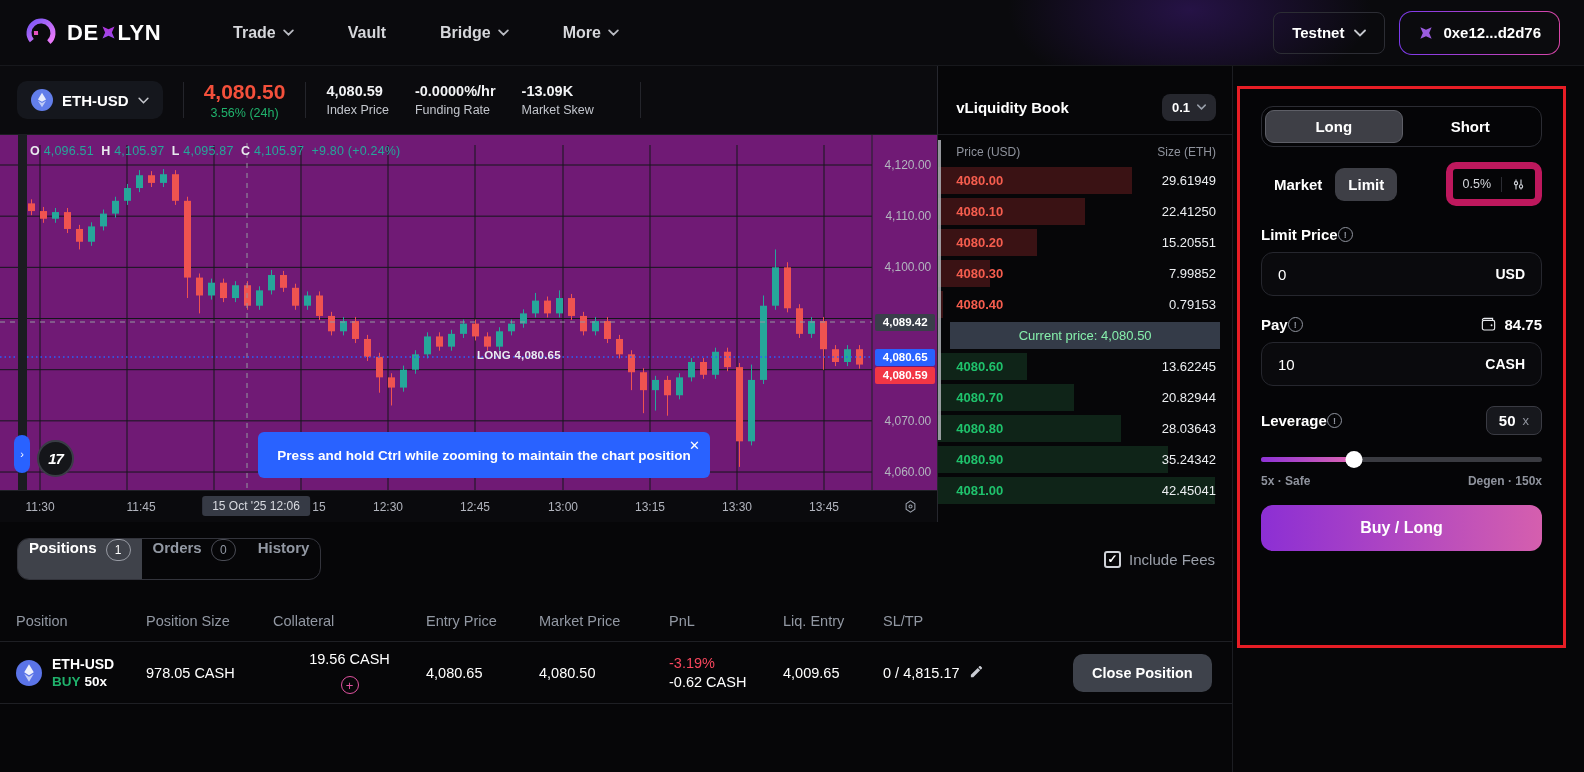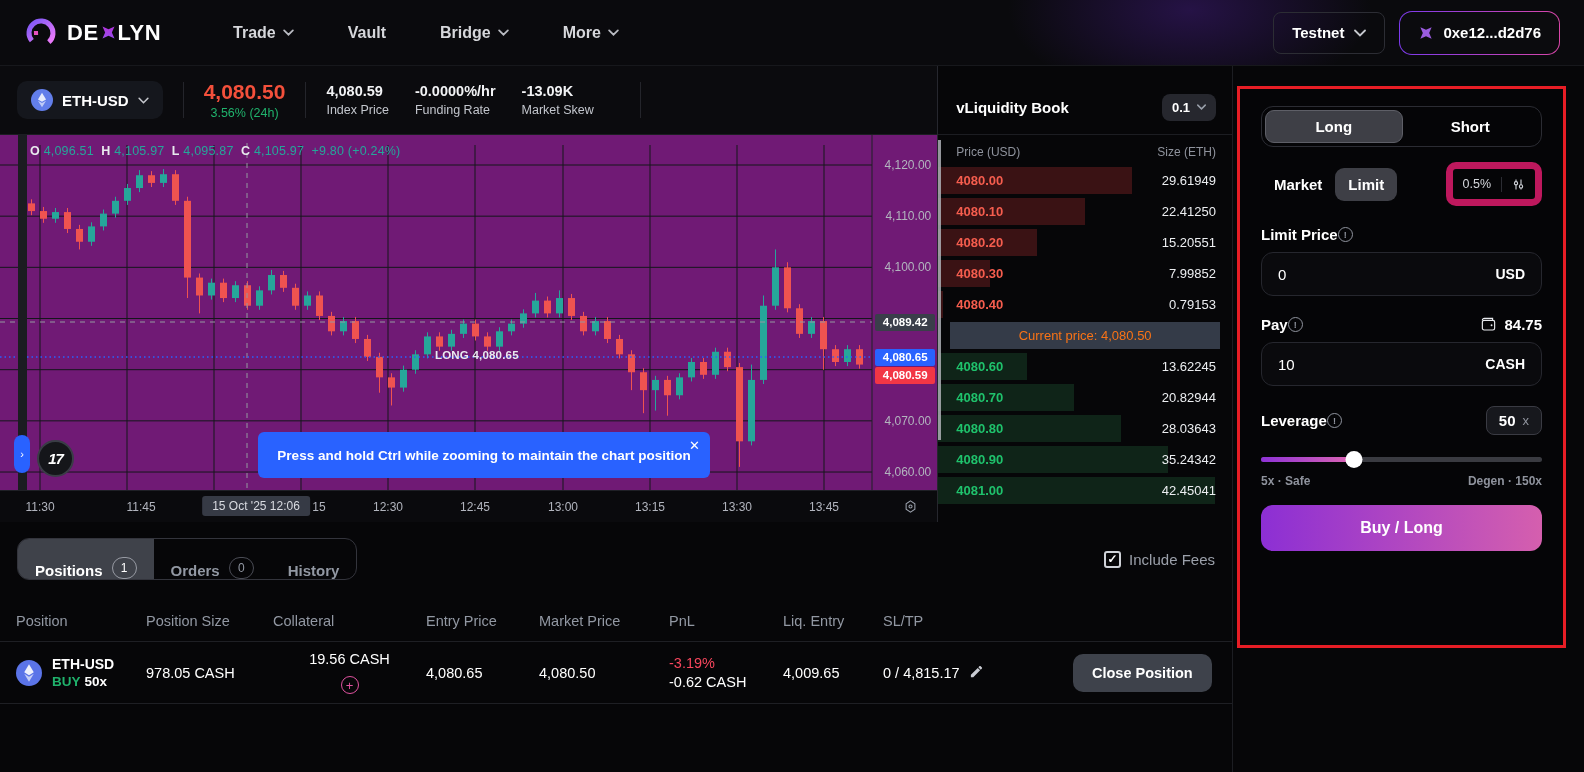--- a/index.html
+++ b/index.html
@@ -49,21 +49,21 @@
   #chart-svg { position:absolute; left:0; top:0; }
   .price-axis { position:absolute; top:0; right:0; width:66px; height:355px; z-index:4; }
   .p-tick { position:absolute; right:6px; font-size:12px; color:#b2b5be; }
   .p-badge { position:absolute; right:2px; width:60px; height:17px; border-radius:2px; font-size:11.5px;
     display:flex; align-items:center; justify-content:center; color:#fff; font-weight:600; }
   .axis-gear { position:absolute; right:22px; bottom:-26px; }
   .time-axis { position:absolute; left:0; top:355px; width:938px; height:32px; border-top:1px solid #1f2026; background:#0a0a0d; }
   .t-tick { position:absolute; top:9px; transform:translateX(-50%); font-size:12px; color:#b2b5be; }
   .t-badge { position:absolute; top:5px; transform:translateX(-50%); background:#363a45; color:#d8dae0;
     font-size:12px; padding:3px 10px; border-radius:3px; white-space:nowrap; }
-  .long-tag { position:absolute; left:395px; top:214px; font-size:11.5px; font-weight:700; color:#e9ebf0; z-index:3; letter-spacing:.2px;padding-left:40px; }
+  .long-tag { position:absolute; left:437px; top:214px; font-size:11.5px; font-weight:700; color:#e9ebf0; z-index:3; letter-spacing:.2px;padding-left:40px; }
   .chart-tooltip { position:absolute; left:258px; top:297px; width:452px; height:46px; background:#2962ff; border-radius:6px;
     display:flex; align-items:center; justify-content:center; z-index:6; }
   .chart-tooltip .tip-text { font-size:13.5px; font-weight:700; color:#fff; }
   .tip-close { position:absolute; right:10px; top:6px; color:#fff; font-size:13px; cursor:pointer; }
   .left-strip { position:absolute; left:18px; top:0; width:9px; height:355px; background:#1b1c21; z-index:2; }
   .strip-handle { position:absolute; left:14px; top:300px; width:16px; height:38px; background:#2962ff; border-radius:8px;
     z-index:3; display:flex; align-items:center; justify-content:center; color:#fff; font-size:11px; cursor:pointer; }
   .tv-logo { position:absolute; left:37px; top:305px; width:37px; height:37px; border-radius:50%; border:2px solid #3a3d46;
     background:#15161a; z-index:3; display:flex; align-items:center; justify-content:center;
     font-weight:900; font-size:15px; color:#fff; font-style:italic; letter-spacing:-1px; cursor:pointer; }
@@ -77,21 +77,21 @@
   .ob-rows { flex:1; display:flex; flex-direction:column; }
   .ob-row { position:relative; height:31px; display:flex; align-items:center; justify-content:space-between; padding:0 16px 0 18px; cursor:pointer; }
   .ob-bar { position:absolute; left:0; top:2px; bottom:2px; }
   .ob-bar.ask { background:#3a1214; }
   .ob-bar.bid { background:#0f2418; }
   .ob-price { position:relative; font-size:13px; font-weight:600; }
   .ob-row.ask .ob-price { color:#f55d4e; }
   .ob-row.bid .ob-price { color:#1fc26c; }
   .ob-size { position:relative; font-size:13px; color:#eceef1;margin-left:11px; }
   .ob-current { height:27px; margin:2px 12px; background:#343b48; display:flex; align-items:center; justify-content:center;
-    font-size:13px; color:#f97316; }
+    font-size:13px; color:#86efac; }
   .book-scrollbar { position:absolute; left:0; top:74px; width:3px; height:300px; background:#aeb0b6; opacity:.85; z-index:5; }
 
   
   .trade-box { position:absolute; left:4px; top:20px; width:329px; height:562px; border:3px solid #e71d25; background:#050507; padding:17px 21px; }
   .seg { display:flex; border:1px solid #2b2c33; border-radius:12px; padding:3px; height:41px; }
   .seg-item { flex:1; display:flex; align-items:center; justify-content:center; font-size:15px; font-weight:700; border-radius:9px; cursor:pointer; }
   .seg-item.active { background:#3e3f46; border:1px solid #5e5f67; }
   .order-type-row { display:flex; align-items:center; margin-top:15px; }
   .ot-tab { font-size:15px; font-weight:700; padding:8px 13px; border-radius:9px; cursor:pointer; }
   .ot-tab.active { background:#3e3f46; }
@@ -116,21 +116,21 @@
   .slider-fill { position:absolute; top:6px; left:0; height:5px; border-radius:3px; background:linear-gradient(90deg,#8e32d6,#de66b2); }
   .slider-thumb { position:absolute; top:0; width:17px; height:17px; border-radius:50%; background:#fff; transform:translateX(-50%); }
   .slider-labels { display:flex; justify-content:space-between; margin-top:7px; font-size:12px; color:#8f939d; font-weight:600; }
   .submit-btn { margin-top:17px; height:46px; width:100%; border:none; border-radius:12px; cursor:pointer;
     background:linear-gradient(90deg,#8c2fd4,#d55fae); color:#fff; font-size:16px; font-weight:700; font-family:inherit; }
 
   
   .bottom-panel { flex:1; padding-top:16px; position:relative; }
   .bp-head { display:flex; align-items:center; justify-content:space-between; padding:0 17px 0 17px; }
   .tab-group { display:inline-flex; border:1px solid #33343c; border-radius:12px; overflow:hidden; height:42px; }
-  .tab-seg { display:flex; align-items:flex-end; gap:9px; padding:0 17px; cursor:pointer; }
+  .tab-seg { display:flex; align-items:flex-start; gap:9px; padding:0 11px; cursor:pointer; }
   .tab-seg.active { background:#3f424a; }
   .tab-label { font-size:15px; font-weight:700; color:#9298a3; }
   .tab-seg.active .tab-label { color:#fff; }
   .count-pill { min-width:25px; height:22px; padding:0 7px; border-radius:11px; display:flex; align-items:center; justify-content:center; font-size:12px; }
   .count-pill.lit { border:1px solid #979aa3; color:#fff; }
   .count-pill.dim { border:1px solid #4a4c55; color:#9298a3; }
   .include-fees { display:flex; align-items:center; gap:8px; font-size:15px; color:#9ba0aa; cursor:pointer; }
   .checkbox { width:17px; height:17px; border:2px solid #cfd2d8; border-radius:3px; display:flex; align-items:center;
     justify-content:center; font-size:12px; color:#fff; font-weight:700; }
   .ptable { margin-top:20px; }

